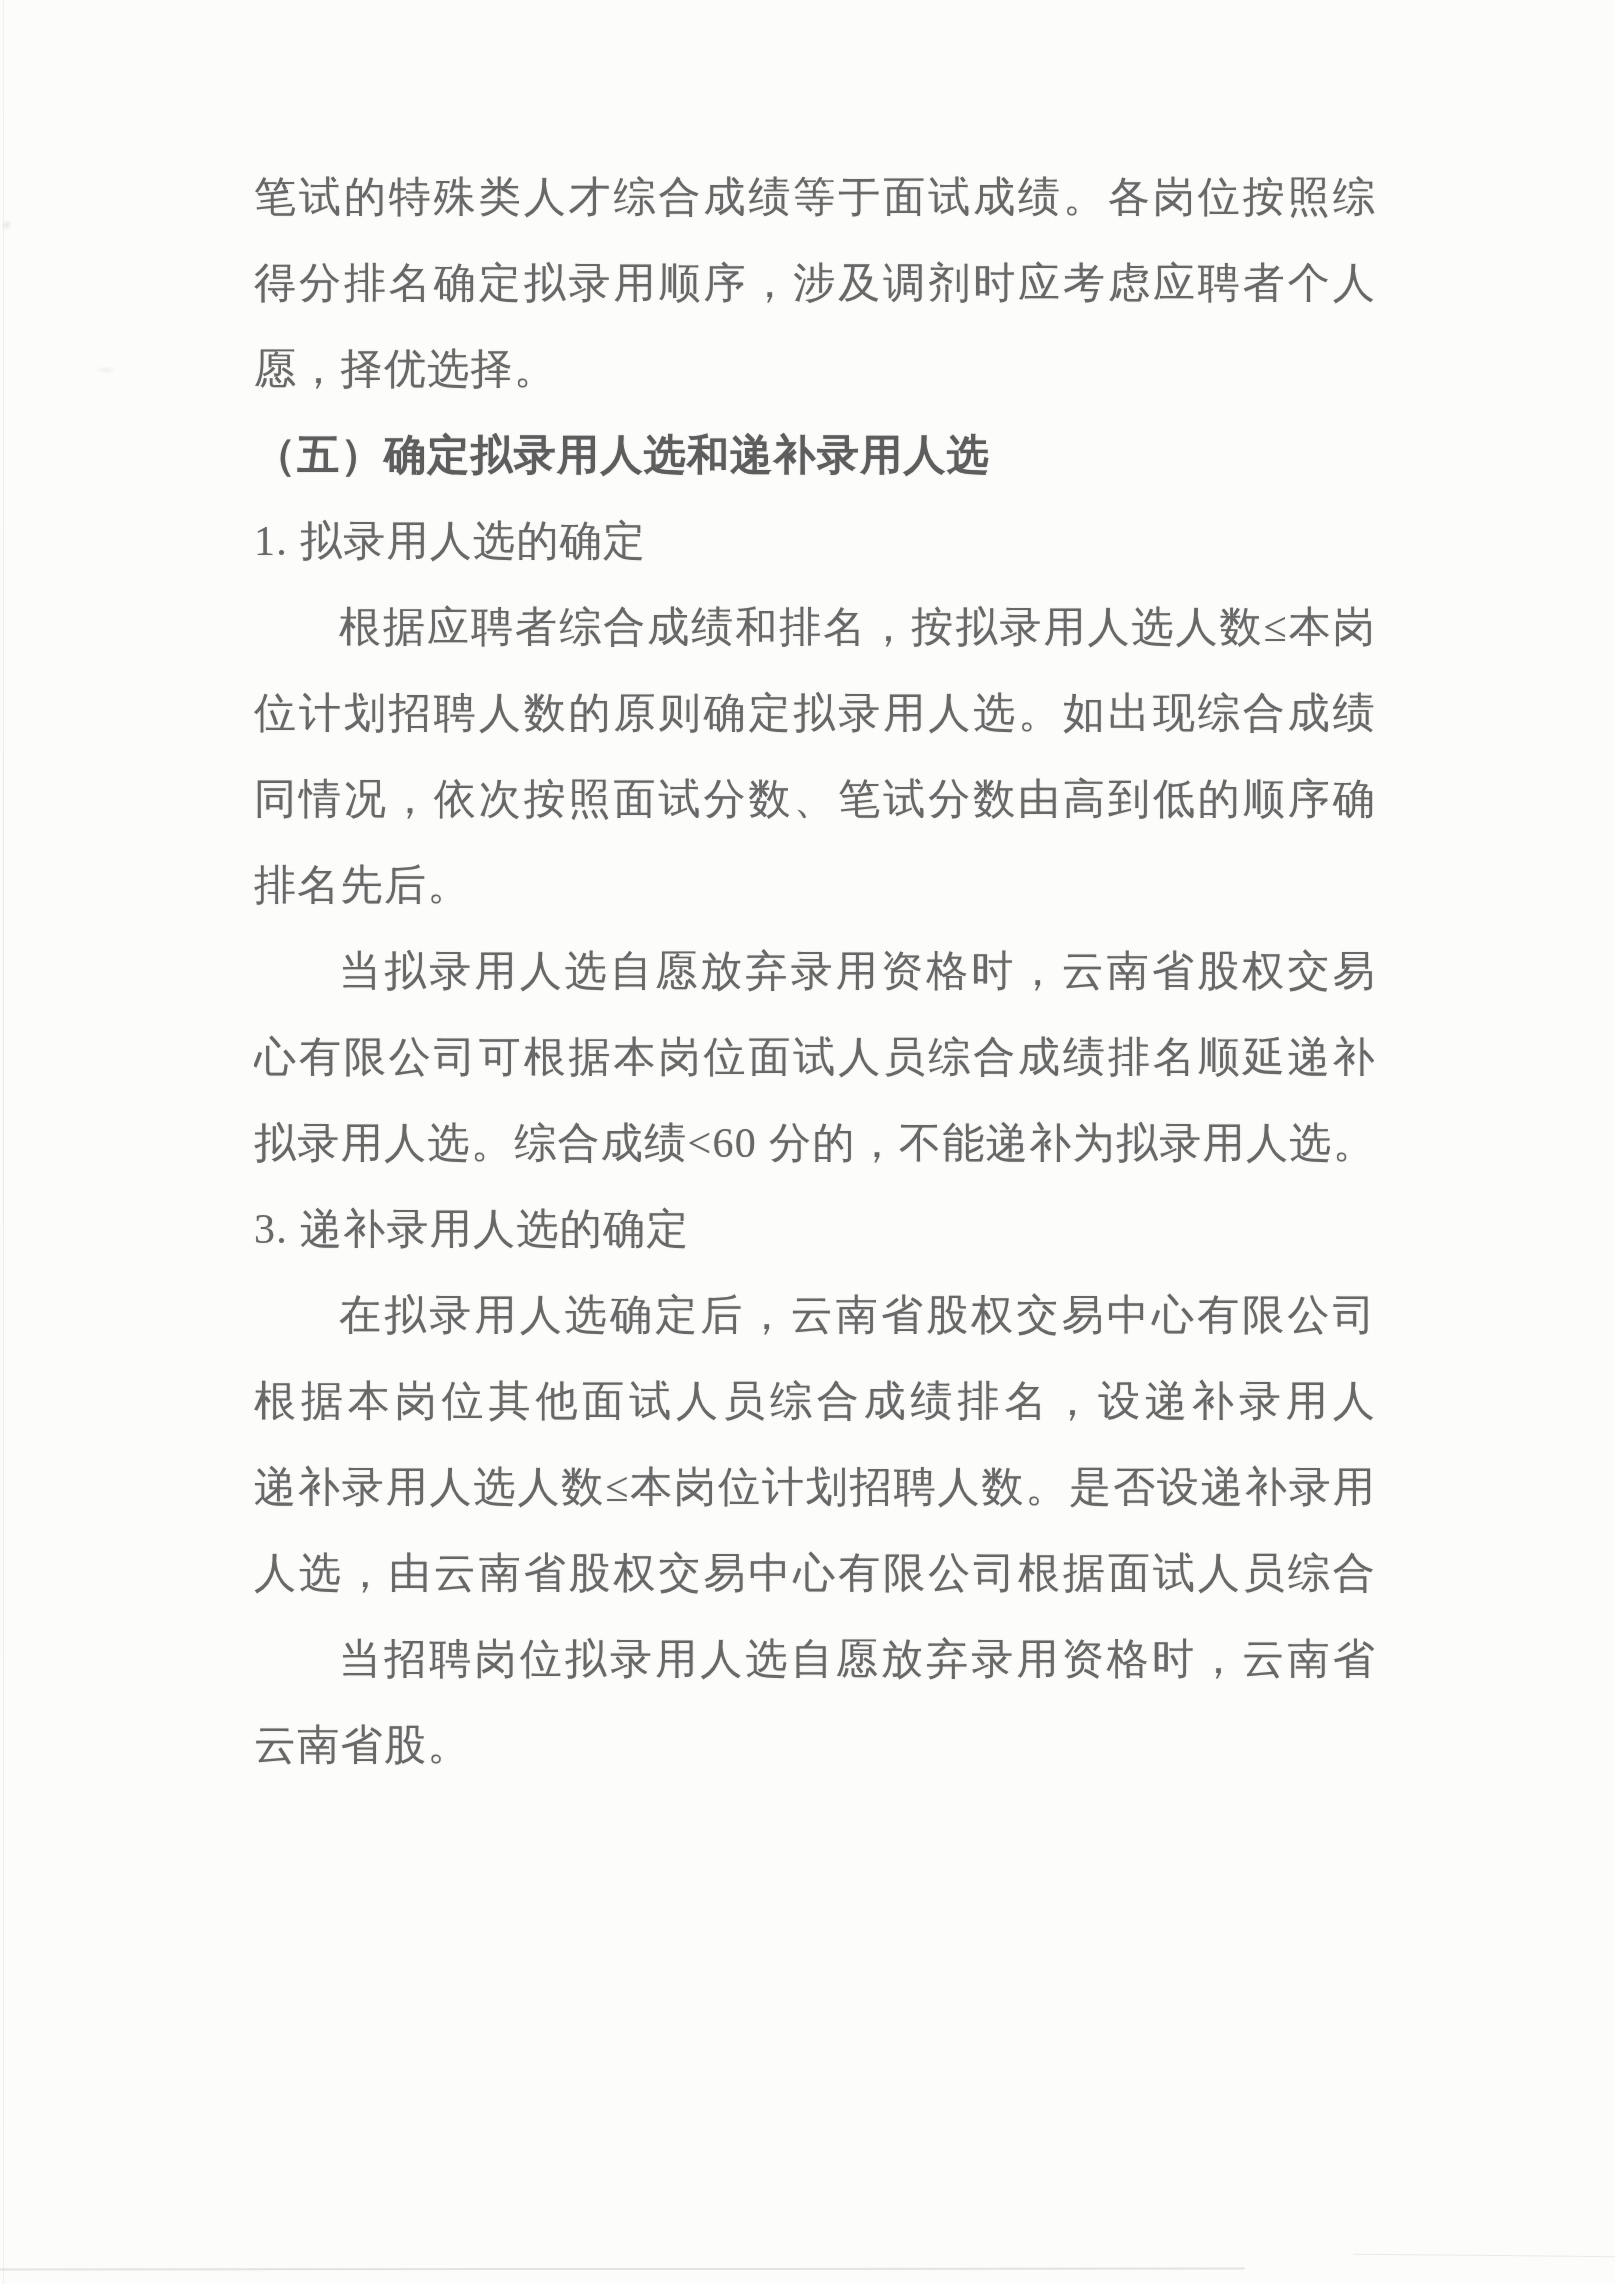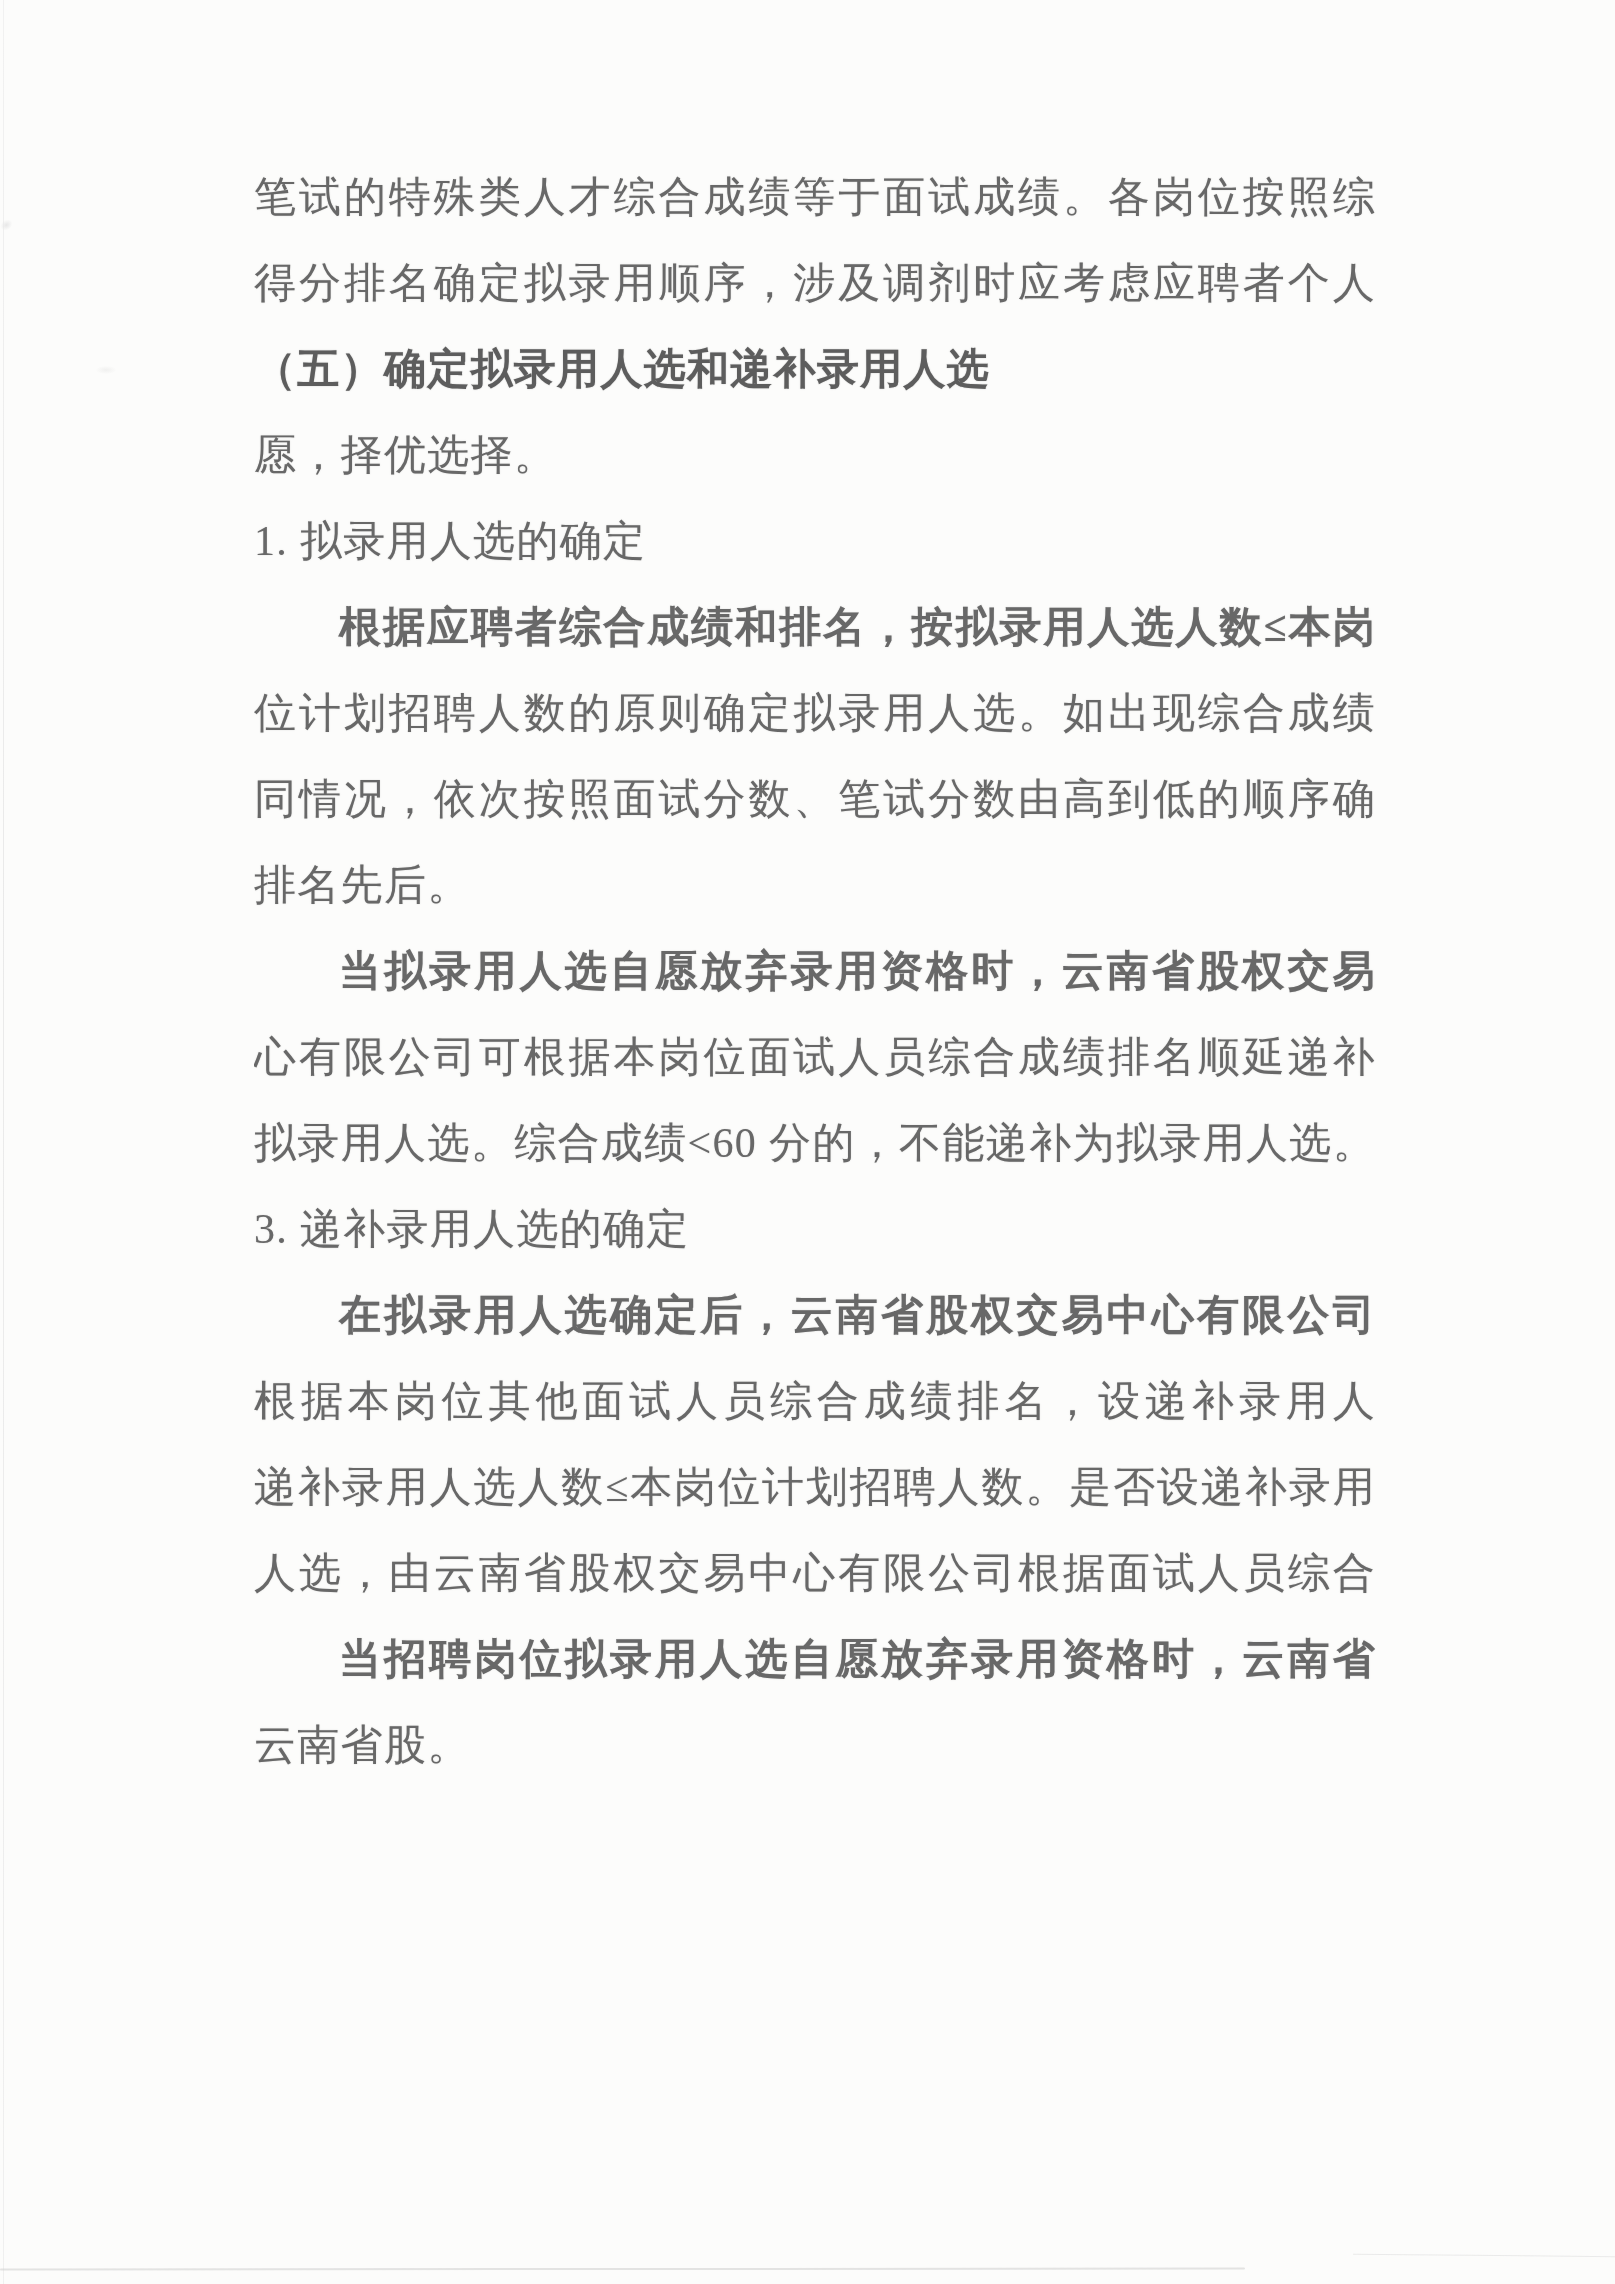--- a/index.html
+++ b/index.html
@@ -24,21 +24,20 @@
     line-height:86px;
     overflow:hidden;
     text-align:left;
   }
   .full{
     text-align:justify;
     text-align-last:justify;
   }
   .indent{
     text-indent:85px;
-    font-weight:bold;
   }
   .heading{
     font-weight:bold;
     color:#5d5d5d;
     text-shadow:0 0 1.3px rgba(95,95,95,0.45);
   }
   
   .edge-left{
     position:absolute;left:2.6px;top:0;width:1.3px;height:2284px;
     background:linear-gradient(#efefef 0%,#e6e6e6 40%,#ededed 100%);
@@ -68,22 +67,22 @@
 
 <div>
 
   <div class="edge-left"></div>
   <div class="smudge-a"></div>
   <div class="smudge-b"></div>
 
   <div class="page-text">
     <div class="ln full">笔试的特殊类人才综合成绩等于面试成绩。各岗位按照综合</div>
     <div class="ln full">得分排名确定拟录用顺序，涉及调剂时应考虑应聘者个人意</div>
+    <div class="ln">愿，择优选择。</div>
     <div class="ln heading">（五）确定拟录用人选和递补录用人选</div>
-    <div class="ln">愿，择优选择。</div>
     <div class="ln">1. 拟录用人选的确定</div>
     <div class="ln full indent">根据应聘者综合成绩和排名，按拟录用人选人数≤本岗</div>
     <div class="ln full">位计划招聘人数的原则确定拟录用人选。如出现综合成绩相</div>
     <div class="ln full">同情况，依次按照面试分数、笔试分数由高到低的顺序确定</div>
     <div class="ln">排名先后。</div>
     <div class="ln full indent">当拟录用人选自愿放弃录用资格时，云南省股权交易中</div>
     <div class="ln full">心有限公司可根据本岗位面试人员综合成绩排名顺延递补</div>
     <div class="ln full">拟录用人选。综合成绩&lt;60 分的，不能递补为拟录用人选。</div>
     <div class="ln">3. 递补录用人选的确定</div>
     <div class="ln full indent">在拟录用人选确定后，云南省股权交易中心有限公司可</div>

